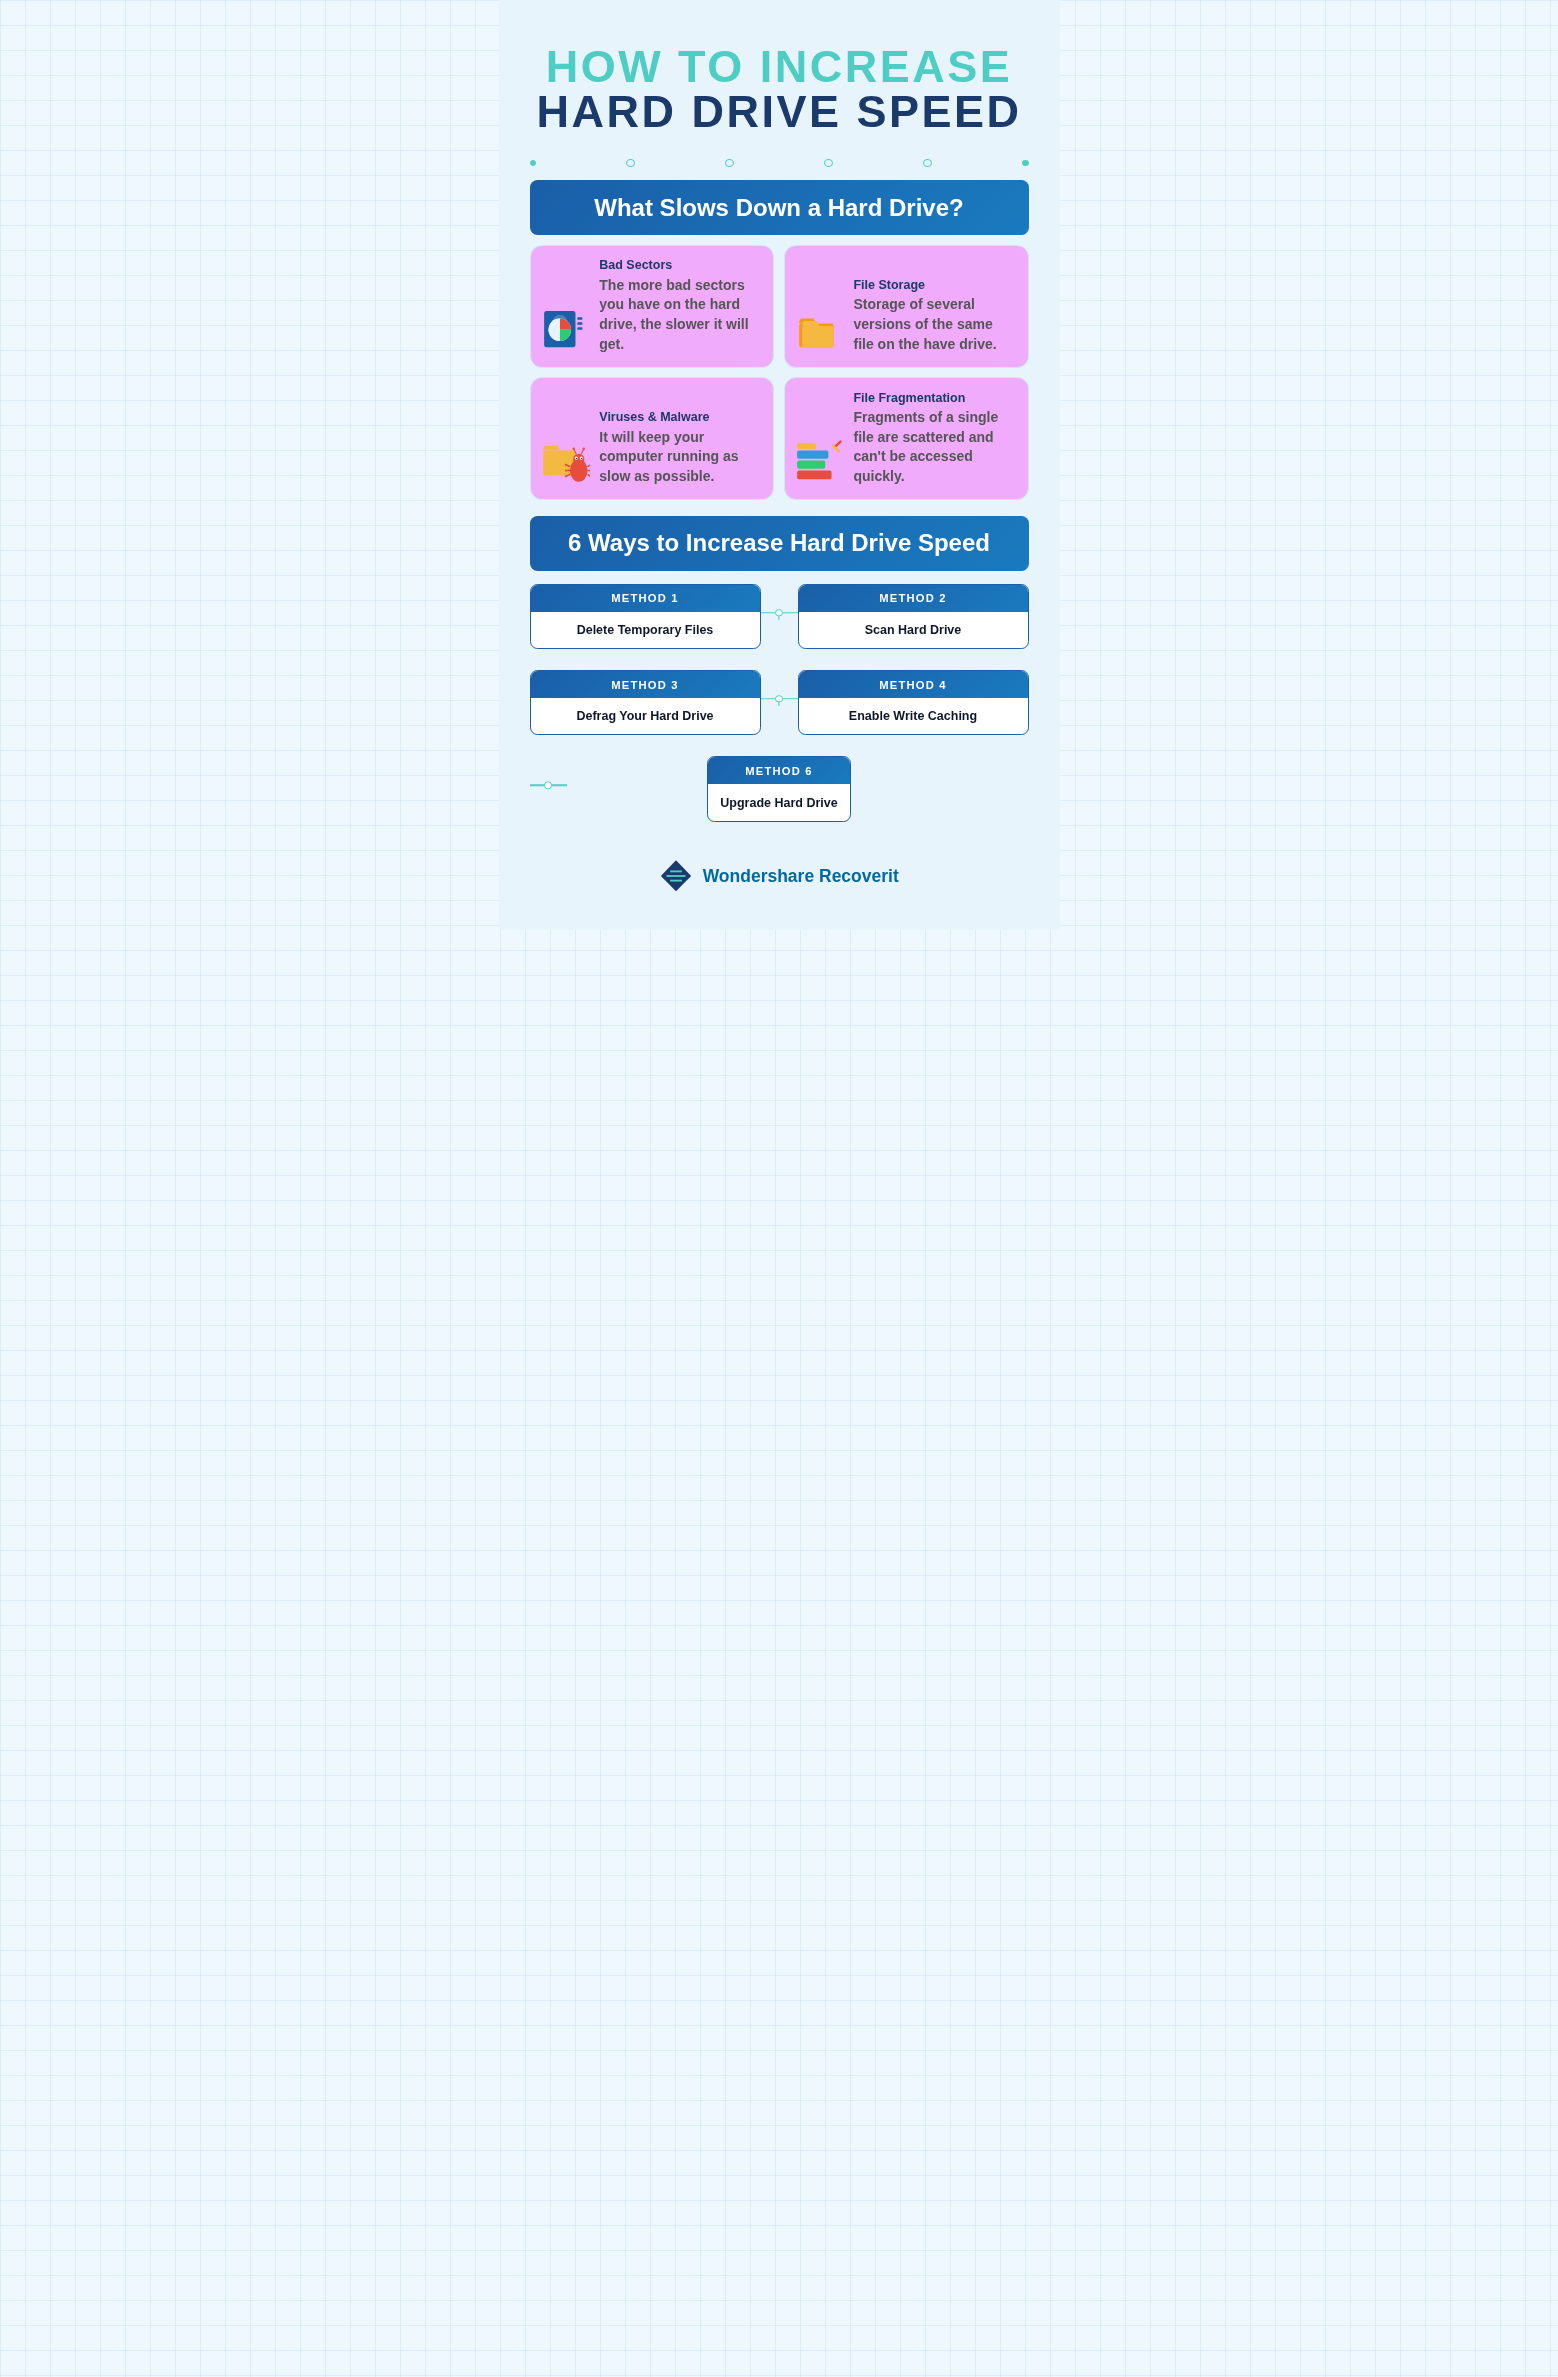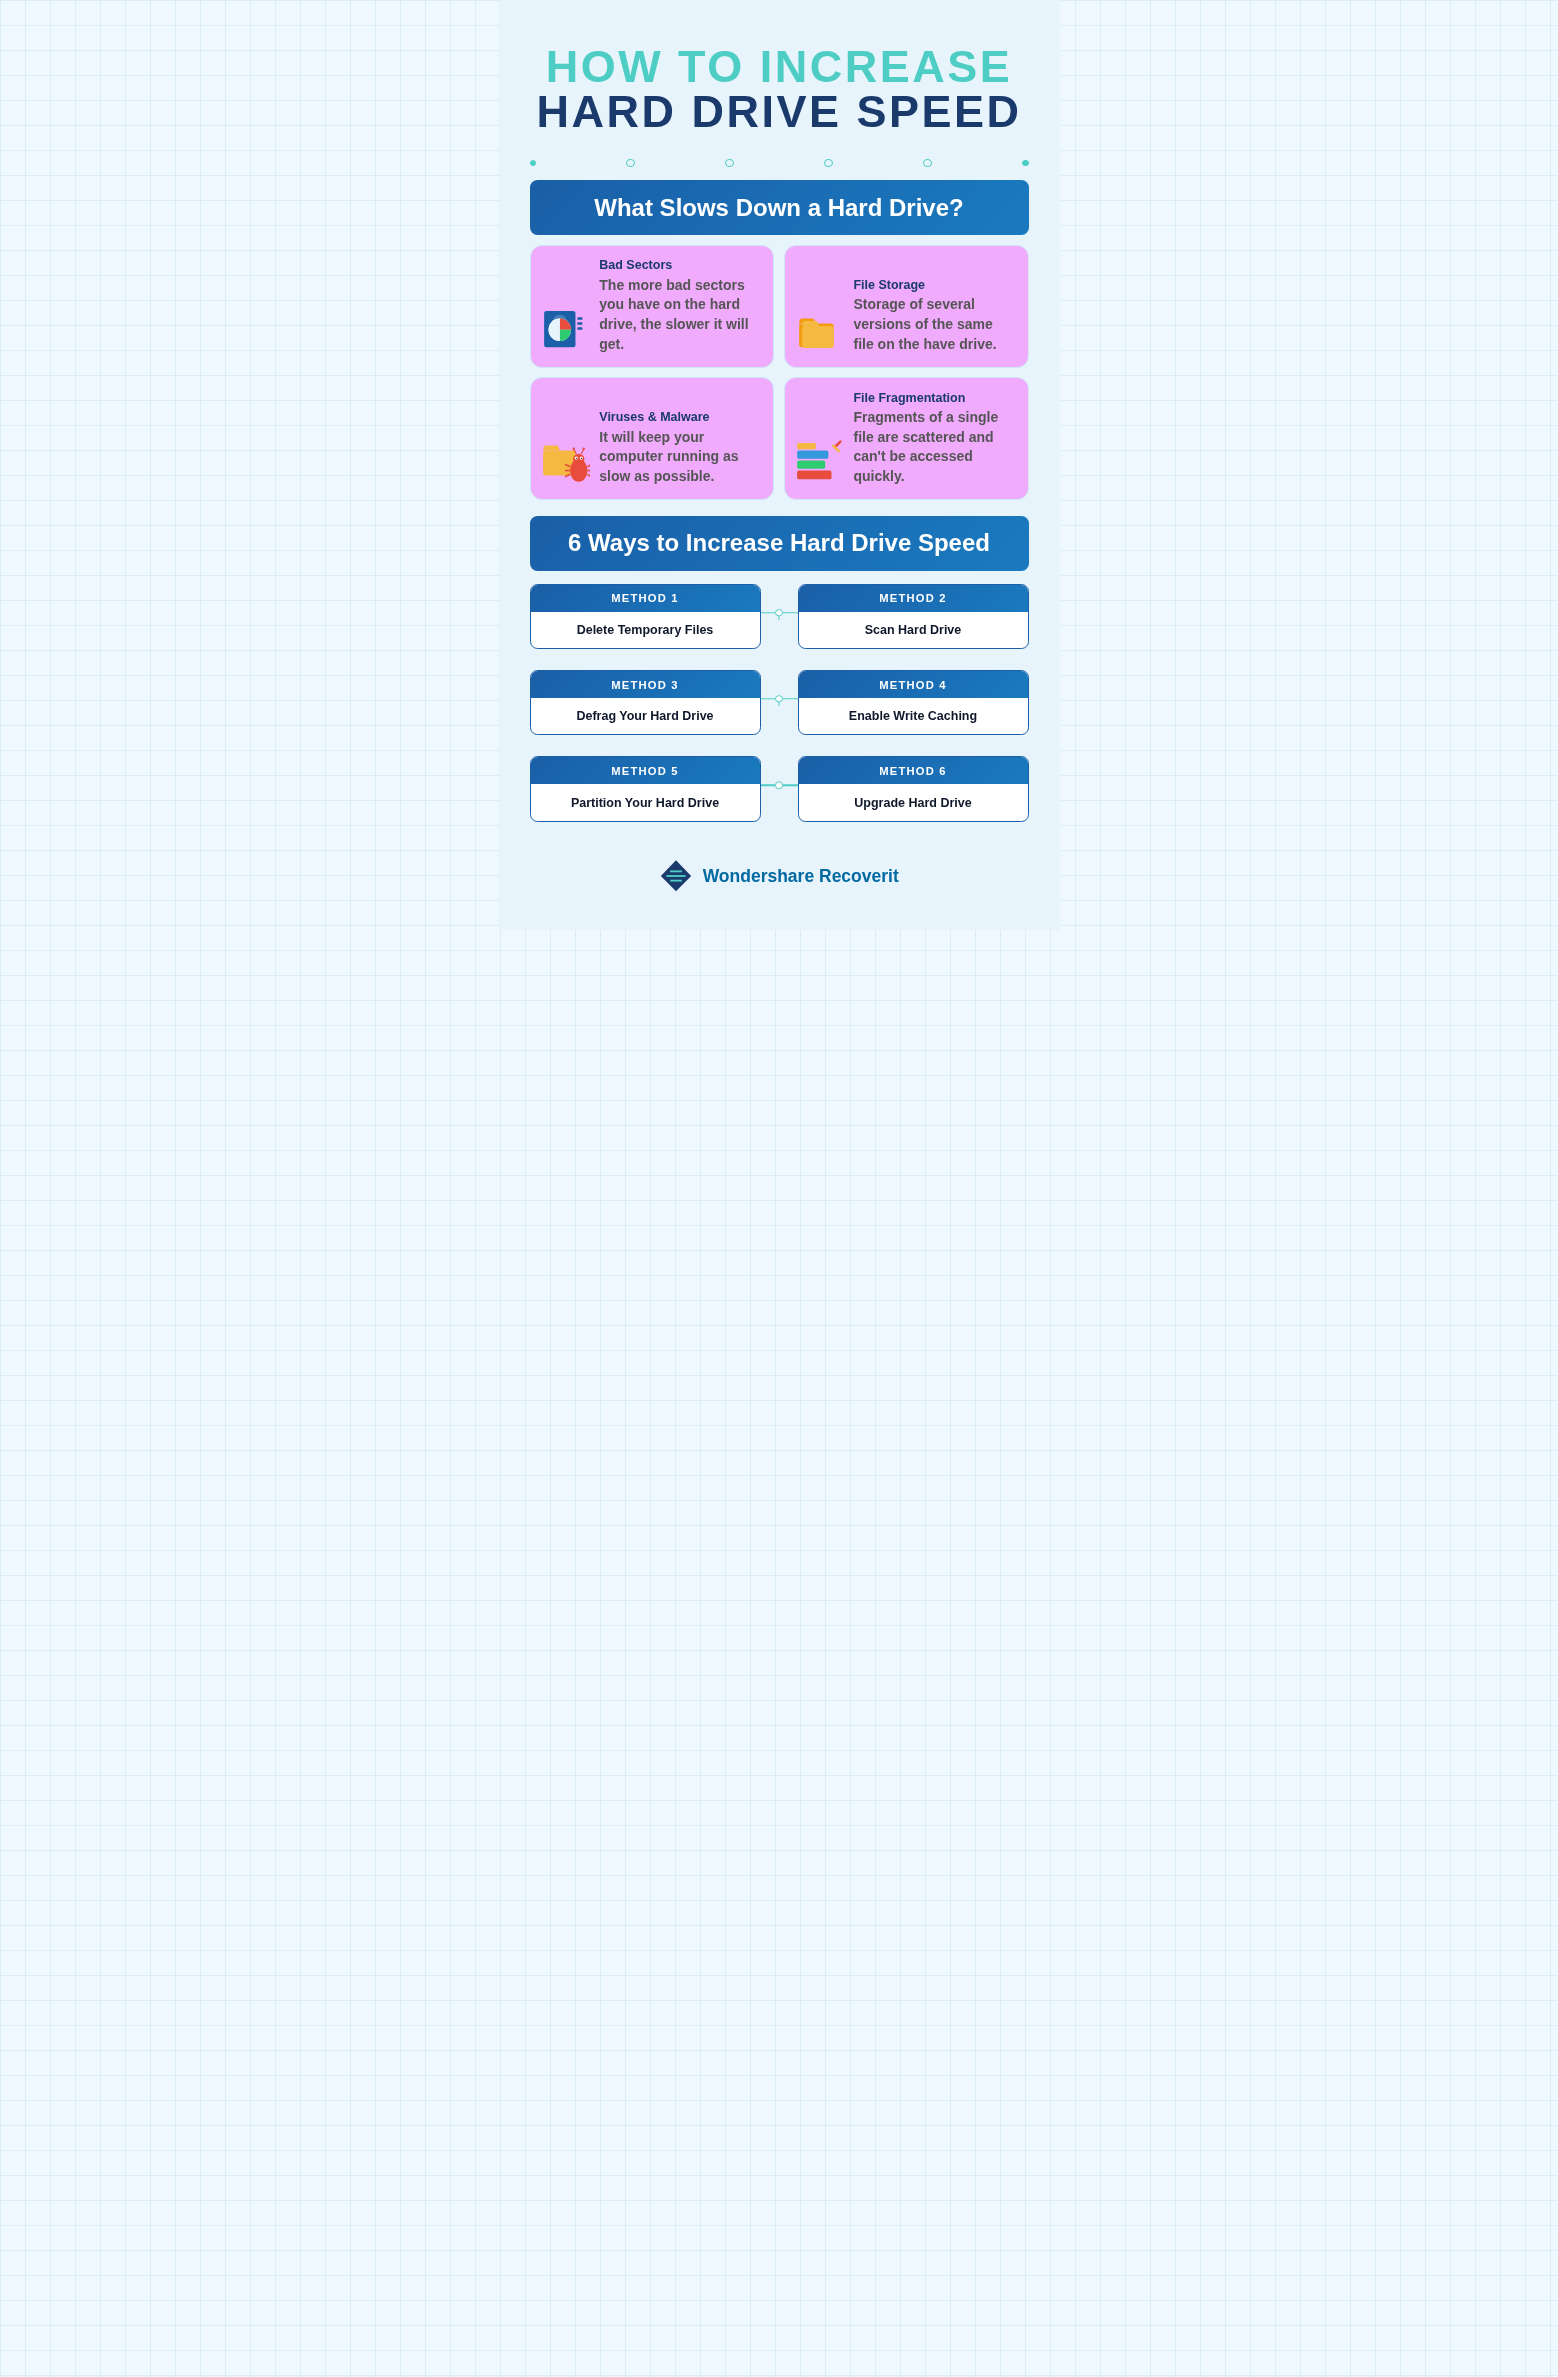--- a/index.html
+++ b/index.html
@@ -419,28 +419,20 @@
         <div class="method-header">
           <span>METHOD 4</span>
         </div>
         <div class="method-body">
           <span>Enable Write Caching</span>
         </div>
       </div>
     </div>
 
     <div class="method-row" style="margin-bottom:0;">
-      <div class="method-card">
-        <div class="method-header">
-          <span>METHOD 5</span>
-        </div>
-        <div class="method-body">
-          <span>Partition Your Hard Drive</span>
-        </div>
-      </div>
 
       <div style="width:37px; display:flex; flex-direction:column; align-items:center; position:relative; z-index:2;">
         <div style="display:flex; align-items:center; width:100%; position:relative; top:50%; transform:translateY(-50%);">
           <div style="flex:1; height:1.2px; background:#4ecdc4;"></div>
           <div style="width:7.5px; height:7.5px; border-radius:50%; border:1.6px solid #4ecdc4; background:white; flex-shrink:0;"></div>
           <div style="flex:1; height:1.2px; background:#4ecdc4;"></div>
         </div>
       </div>
 
       <div class="method-card">

